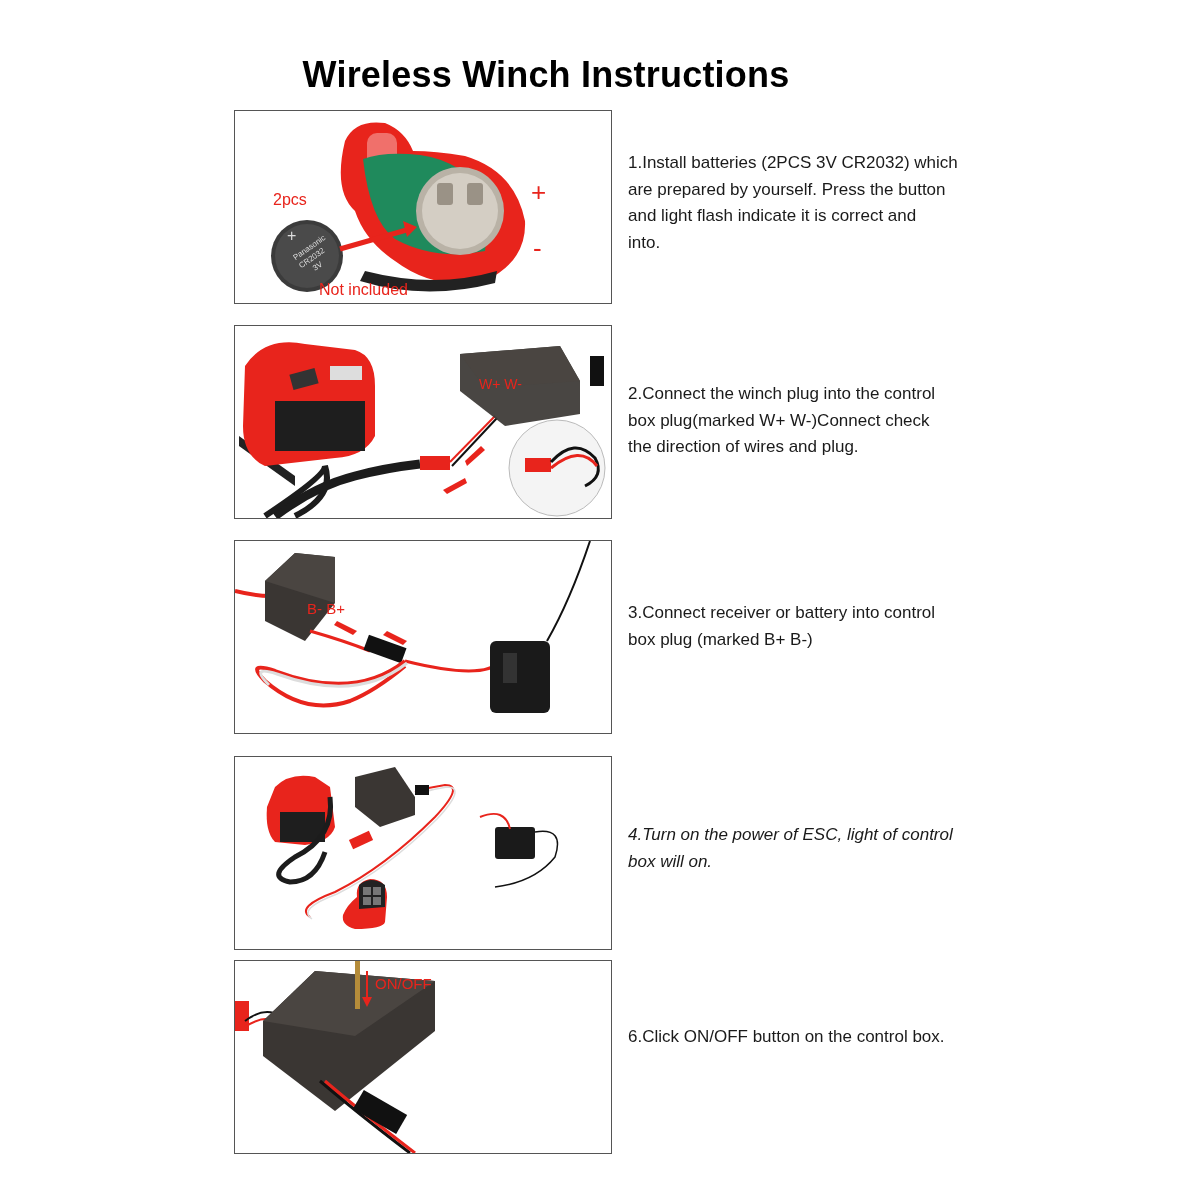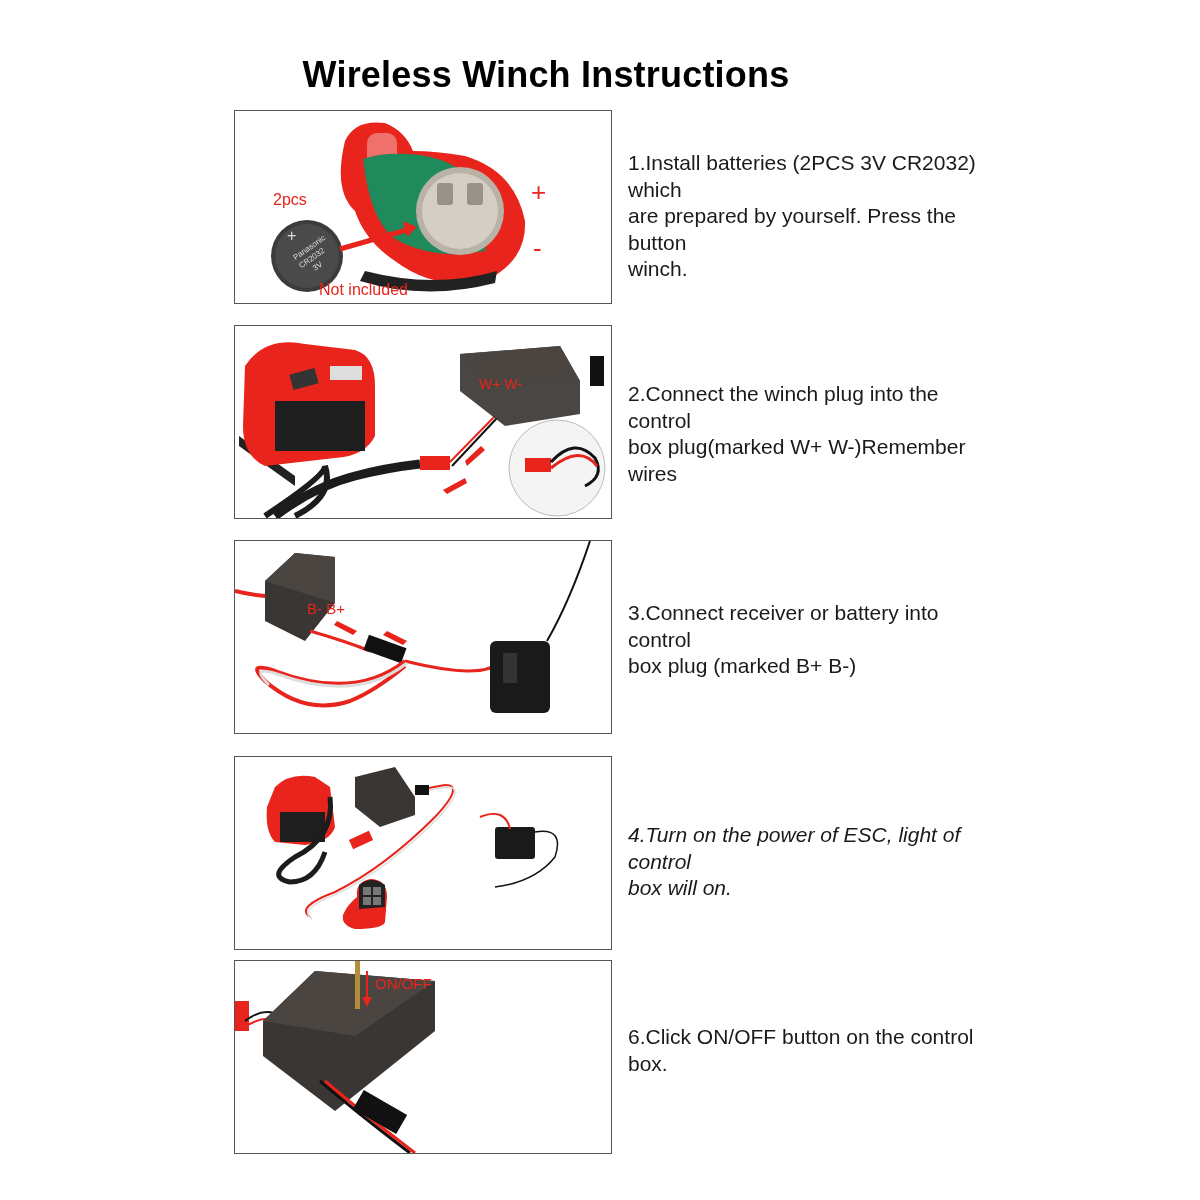--- a/index.html
+++ b/index.html
@@ -4,21 +4,21 @@
 <style>
   html, body { margin: 0; padding: 0; background: #ffffff; }
   body { width: 1200px; height: 1200px; position: relative; overflow: hidden;
          font-family: "Liberation Sans", sans-serif; color: #111; }
   .title { position: absolute; left: 0; top: 30px; width: 1092px; text-align: center;
            font-size: 36px; font-weight: bold; color: #000; letter-spacing: 0.2px; }
   .step { position: absolute; left: 234px; width: 760px; height: 195px; }
   .panel { position: absolute; left: 0; top: 0; width: 376px; height: 192px;
            border: 1px solid #555; background: #fff; overflow: hidden; }
   .panel svg { position: absolute; left: 0; top: 0; }
-  .step-text { position: absolute; left: 394px; width: 360px; font-size: 21px;
+  .step-text { position: absolute; left: 394px; width: 360px; font-size: 17px;
                line-height: 26.5px; color: #1a1a1a; }
   .step-text p { margin: 0; }
 </style>
 </head>
 <body>
 
 <h1 class="title">Wireless Winch Instructions</h1>
 
 <section class="step" style="top:110px;">
   <div class="panel">
@@ -47,21 +47,22 @@
 
       <text x="38" y="94" font-family="Liberation Sans, sans-serif" font-size="16" fill="#e8241c">2pcs</text>
       <text x="296" y="90" font-family="Liberation Sans, sans-serif" font-size="26" fill="#e8241c">+</text>
       <text x="298" y="146" font-family="Liberation Sans, sans-serif" font-size="26" fill="#e8241c">-</text>
       <text x="84" y="184" font-family="Liberation Sans, sans-serif" font-size="16" fill="#e8241c">Not included</text>
     </svg>
   </div>
   <div class="step-text" style="top:40px;">
     <p>1.Install batteries (2PCS 3V CR2032) which</p>
     <p>are prepared by yourself. Press the button</p>
-    <p>winch.</p>
+    <p>and light flash indicate it is correct and</p>
+    <p>into.</p>
   </div>
 </section>
 
 <section class="step" style="top:325px;">
   <div class="panel">
     <svg width="376" height="192" viewBox="0 0 376 192">
 
       <polygon points="4,110 60,150 60,160 4,120" fill="#222"></polygon>
 
       <path d="M10 40 Q30 10 70 18 L120 24 Q140 30 140 60 L140 110 Q130 130 100 132 L30 140 Q8 130 8 100 Z" fill="#e8241c"></path>
@@ -85,21 +86,22 @@
       <text x="244" y="63" font-family="Liberation Sans, sans-serif" font-size="14" fill="#e8241c">W+ W-</text>
 
       <circle cx="322" cy="142" r="48" fill="#f4f4f4" stroke="#bbb" stroke-width="1"></circle>
       <rect x="290" y="132" width="26" height="14" fill="#e8241c"></rect>
       <path d="M316 136 Q340 110 360 132 Q370 150 350 160" stroke="#111" stroke-width="3" fill="none"></path>
       <path d="M316 142 Q345 118 362 140" stroke="#e8241c" stroke-width="3" fill="none"></path>
     </svg>
   </div>
   <div class="step-text" style="top:56px;">
     <p>2.Connect the winch plug into the control</p>
-    <p>box plug(marked W+ W-)Remember wires</p>
+    <p>box plug(marked W+ W-)Connect check</p>
+    <p>the direction of wires and plug.</p>
   </div>
 </section>
 
 <section class="step" style="top:540px;">
   <div class="panel">
     <svg width="376" height="192" viewBox="0 0 376 192">
 
       <path d="M0 50 Q20 55 35 55" stroke="#e8241c" stroke-width="4" fill="none"></path>
 
       <polygon points="30,40 60,12 100,16 100,62 70,100 30,80" fill="#3a3633"></polygon>

